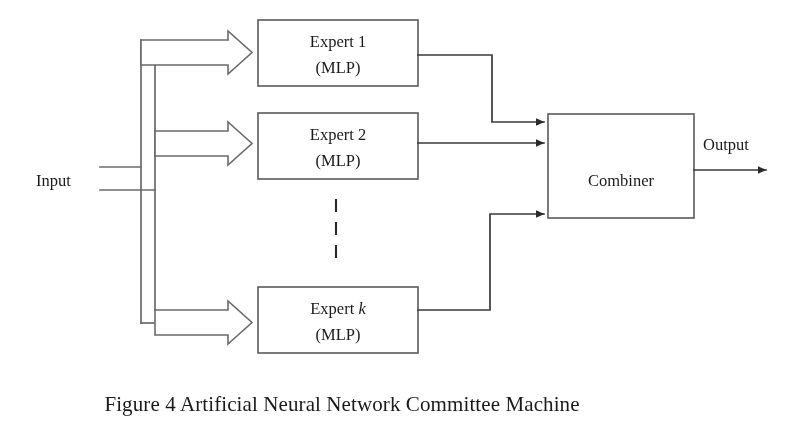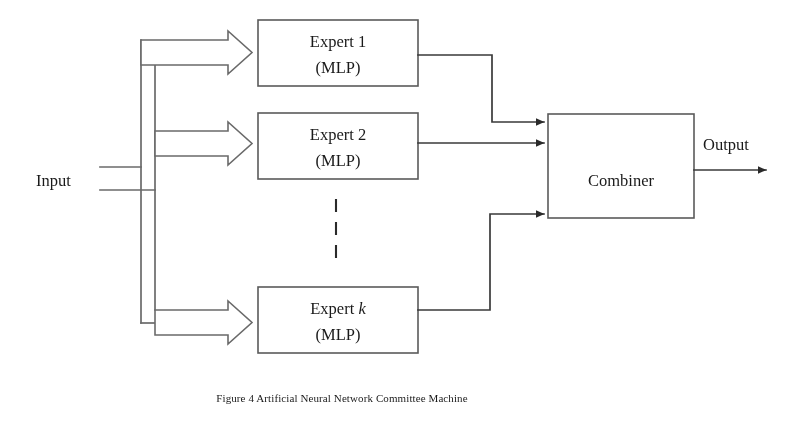--- a/index.html
+++ b/index.html
@@ -71,21 +71,21 @@
     font-size: 16.5px;
     fill: #1a1a1a;
   }
   .caption {
     position: absolute;
     left: 0;
     top: 392px;
     width: 684px;
     text-align: center;
     font-family: "Liberation Serif", "DejaVu Serif", serif;
-    font-size: 11px;
+    font-size: 21px;
     color: #1a1a1a;
     letter-spacing: 0.1px;
   }
 </style>
 </head>
 <body>
 
 <div id="figure-root">
 
   <svg id="diagram" viewBox="0 0 790 433">

